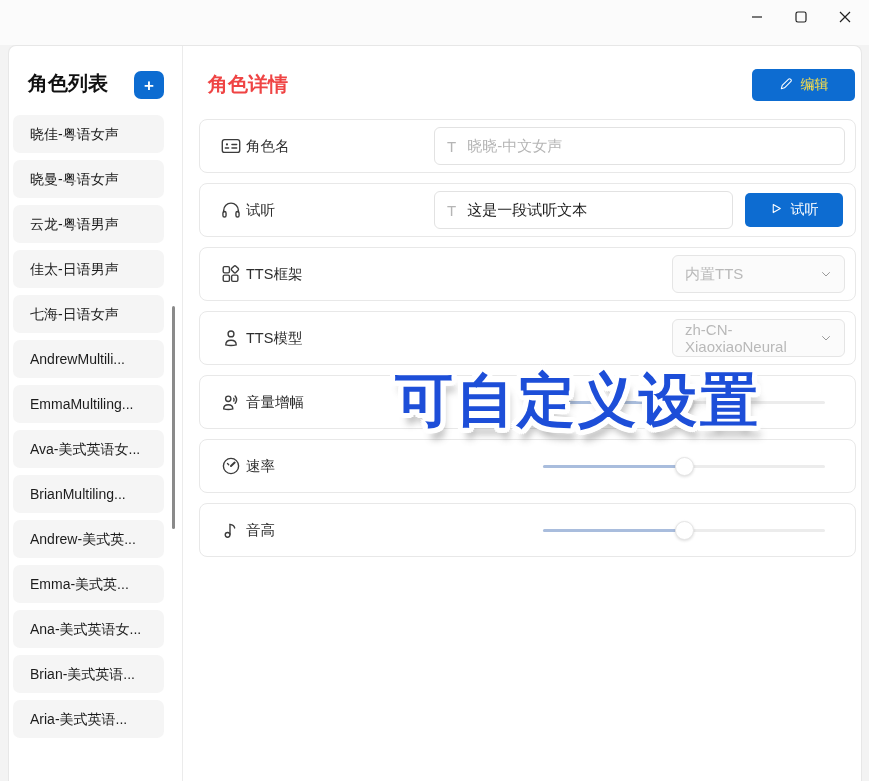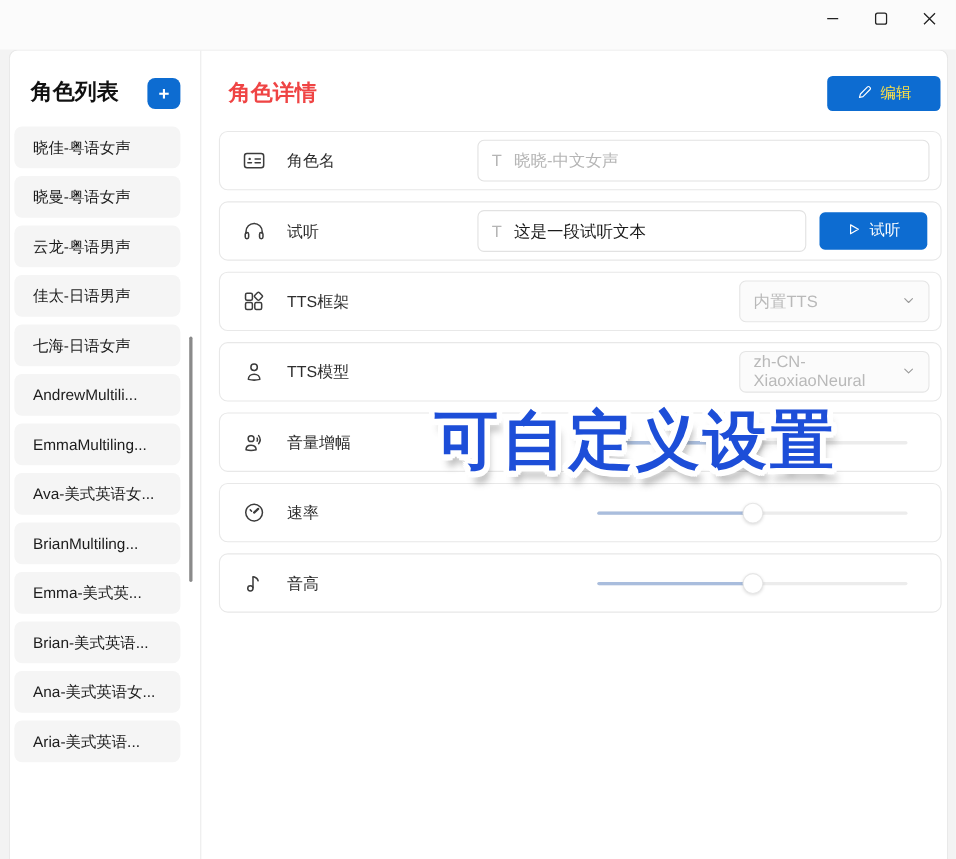--- a/index.html
+++ b/index.html
@@ -41,21 +41,21 @@
     position:absolute;right:8px;top:23px;width:103px;height:32px;border-radius:5px;
     display:flex;align-items:center;justify-content:center;gap:8px;
     color:#fde047;font-size:14px;cursor:pointer;
   }
   .cards{position:absolute;left:16px;top:73px;width:657px;}
   .card{
     height:54px;border:1px solid #e8e8e8;border-radius:8px;background:#fff;margin-bottom:10px;
     display:flex;align-items:center;padding-left:20px;box-sizing:border-box;
   }
   .f-icon{width:22px;height:22px;flex:0 0 22px;display:flex;align-items:center;justify-content:center;}
-  .f-label{margin-left:19px;font-size:14.5px;color:#2e2e2e;}
+  .f-label{margin-left:4px;font-size:14.5px;color:#2e2e2e;}
   .right{margin-left:auto;margin-right:10px;display:flex;align-items:center;}
   .right.gap12{margin-right:12px;}
   .tb{
     height:38px;border:1px solid #e2e2e2;border-radius:6px;background:#fff;
     display:flex;align-items:center;padding:0 12px;box-sizing:border-box;font-size:15px;
   }
   .tb .t-prefix{color:#b5b5b5;margin-right:11px;font-size:15px;}
   .tb.dim{color:#b5b5b5;}
   .tb.active{color:#1b1b1b;}
   .tb.w411{width:411px;}
@@ -128,23 +128,24 @@
     <div class="sb-list">
       <div class="sb-item">晓佳-粤语女声</div>
       <div class="sb-item">晓曼-粤语女声</div>
       <div class="sb-item">云龙-粤语男声</div>
       <div class="sb-item">佳太-日语男声</div>
       <div class="sb-item">七海-日语女声</div>
       <div class="sb-item">AndrewMultili...</div>
       <div class="sb-item">EmmaMultiling...</div>
       <div class="sb-item">Ava-美式英语女...</div>
       <div class="sb-item">BrianMultiling...</div>
+      <div class="sb-item">Andrew-美式英...</div>
       <div class="sb-item">Emma-美式英...</div>
+      <div class="sb-item">Ana-美式英语女...</div>
       <div class="sb-item">Brian-美式英语...</div>
-      <div class="sb-item">Ana-美式英语女...</div>
       <div class="sb-item">Aria-美式英语...</div>
     </div>
     <div class="sb-scroll"></div>
   </aside>
 
   <div class="v-divider"></div>
 
   <div class="main">
     <div class="main-title">角色详情</div>
     <div class="edit-btn accent-bg">

